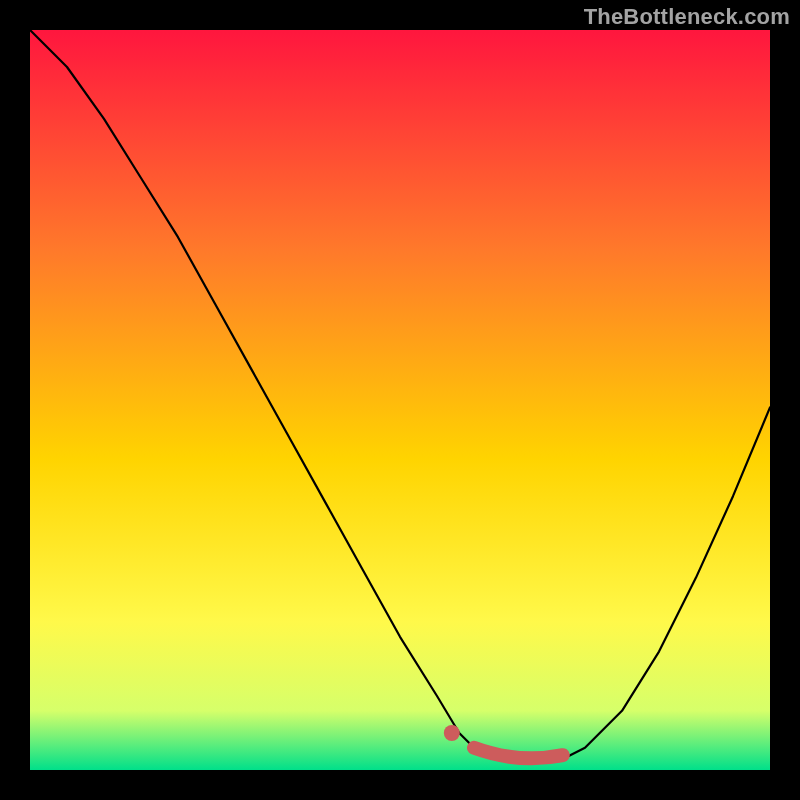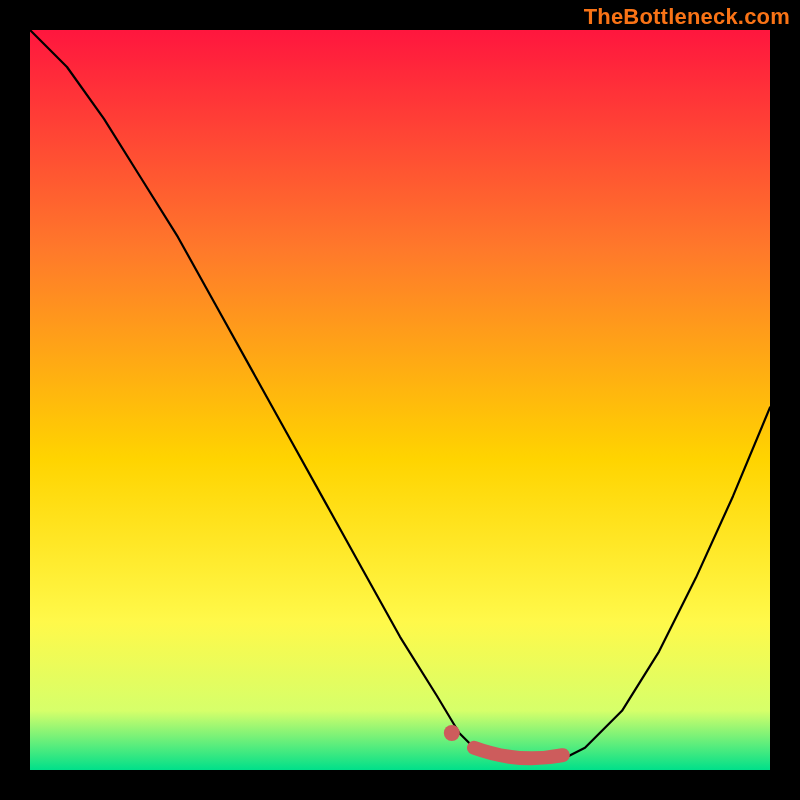--- a/index.html
+++ b/index.html
@@ -16,21 +16,21 @@
     left: 0;
     top: 0;
     width: 800px;
     height: 800px;
     background: #000;
   }
   .watermark {
     position: absolute;
     top: 4px;
     right: 10px;
-    color: #f97316;
+    color: #a3a3a3;
     font-size: 22px;
     font-weight: 600;
     letter-spacing: 0.2px;
     user-select: none;
     text-align: right;
   }
   .plot {
     position: absolute;
     left: 30px;
     top: 30px;

